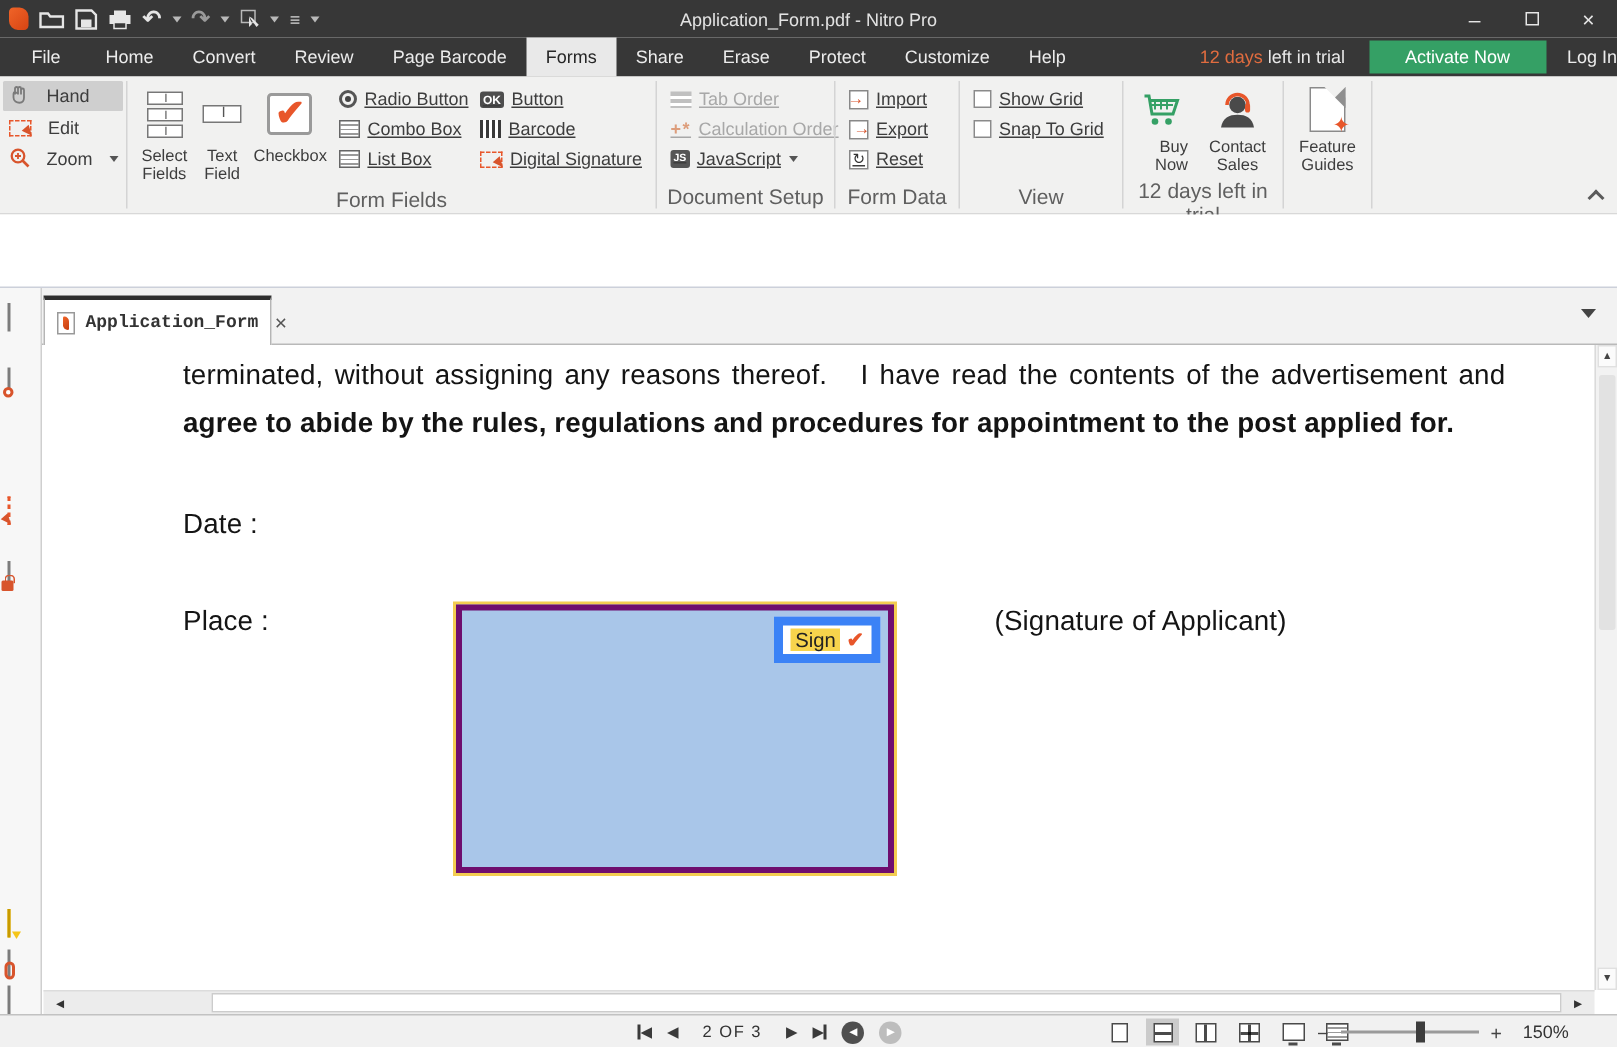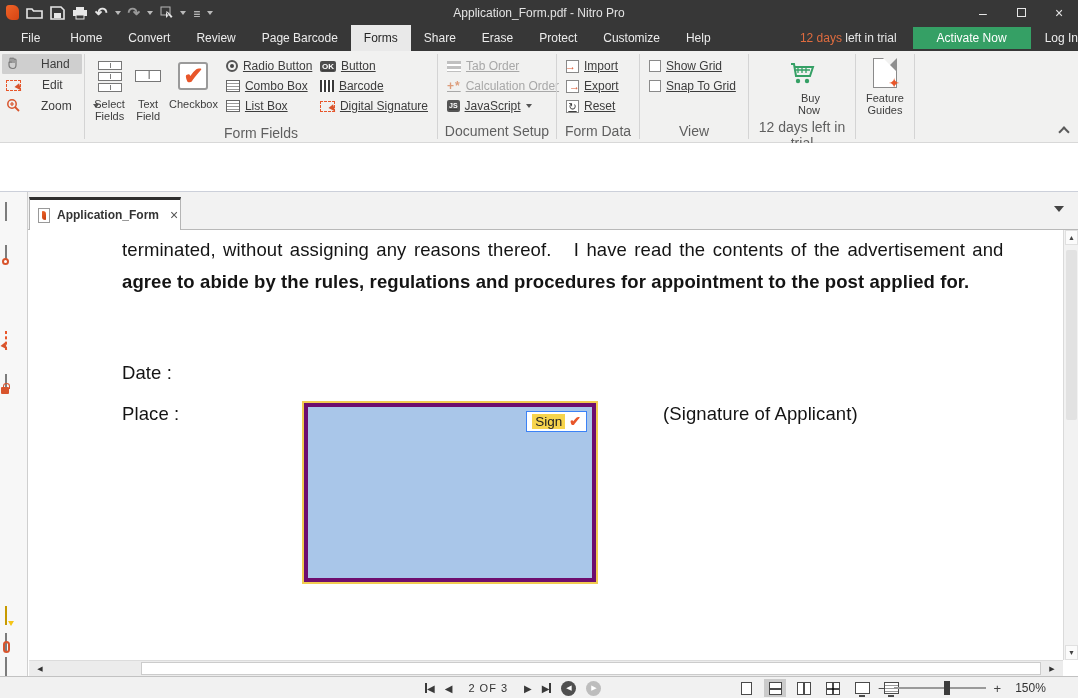--- a/index.html
+++ b/index.html
@@ -30,21 +30,21 @@
   .activate-btn { background:#35a065; color:#fff; font-size:12px; padding:4px 24px; margin-right:14px; }
   .login { color:#ececec; font-size:12px; margin-right:0; }
 
   
   .ribbon { position:absolute; left:0; top:51px; width:1078px; height:92px; background:#f1f1f0; border-bottom:1px solid #d8d8d8; display:flex; }
   .vsep { width:1px; background:#d4d4d4; margin:3px 0; }
   .grp { display:flex; flex-direction:column; padding:3px 4px 1px; }
   .grp-items { display:flex; flex:1; align-items:flex-start; }
   .grp-label { text-align:center; font-size:14px; color:#5f5f5f; padding:1px 0 2px; }
   .tool-col { display:flex; flex-direction:column; gap:1px; padding:3px 2px; width:84px; }
-  .toolrow { display:flex; align-items:center; gap:21px; height:20px; padding:0 4px; font-size:12px; color:#3d3d3d; border-radius:1px; }
+  .toolrow { display:flex; align-items:center; gap:11px; height:20px; padding:0 4px; font-size:12px; color:#3d3d3d; border-radius:1px; }
   .toolrow.sel { background:#cfcfcf; }
   .rbtn-lg { display:flex; flex-direction:column; align-items:center; padding:2px 3px; font-size:11px; color:#3d3d3d; line-height:12px; text-align:center; }
   .rbtn-lg .ic { height:40px; display:flex; align-items:center; justify-content:center; margin-bottom:2px; }
   .smcol { display:flex; flex-direction:column; gap:4px; padding:4px 5px; }
   .rbtn-sm { display:flex; align-items:center; gap:5px; font-size:12px; color:#3d3d3d; height:16px; white-space:nowrap;text-decoration:underline; }
   .rbtn-sm.disabled { color:#a8a8a8; }
   .chk { width:12px; height:12px; border:1px solid #8a8a8a; background:#fff; display:inline-block; }
 
   
   .fldstack { display:flex; flex-direction:column; gap:2px; }
@@ -72,21 +72,21 @@
   .guide-doc { position:relative; width:24px; height:30px; background:#fff; border:1px solid #8a8a8a; }
   .guide-doc::before { content:""; position:absolute; right:-1px; top:-1px; border:7px solid #555; border-left-color:transparent; border-bottom-color:transparent; border-top-color:#f1f1f0; border-right-color:#8f8f8f; }
   .guide-doc::after { content:"✦"; color:#e8562a; font-size:14px; position:absolute; right:-4px; bottom:-2px; }
 
   
   .gapstrip { position:absolute; left:0; top:143px; width:1078px; height:49px; background:#fff; border-bottom:1px solid #ccd0da; }
   .tabbar { position:absolute; left:28px; top:192px; width:1050px; height:38px; background:#f2f2f2; border-bottom:1px solid #b9b9b9; }
   .doc-tab { position:absolute; left:1px; top:5px; height:33px; width:152px; background:#fff; border:1px solid #b5b5b5; border-top:3px solid #2e2e2e; border-bottom:none; display:flex; align-items:center; gap:7px; padding:0 8px; }
   .pdficon { width:12px; height:15px; background:#fff; border:1px solid #999; position:relative; flex:none; }
   .pdficon::after { content:""; position:absolute; inset:2px 3px; background:linear-gradient(135deg,#f06428,#c43d10); border-radius:1px 4px 1px 4px; }
-  .doc-tab-title { font-size:12px; font-weight:bold; color:#333; }
+  .doc-tab-title { font-size:12px; font-weight:bold; color:#333;font-family:Liberation Mono, monospace; }
   .tab-close { color:#555; font-size:14px; margin-left:4px; }
   .tab-list-caret { position:absolute; right:14px; top:14px; width:0; height:0; border:5px solid transparent; border-top:6px solid #444; }
 
   
   .sidebar { position:absolute; left:0; top:192px; width:28px; height:484px; background:#f7f7f7; border-right:1px solid #cfcfcf; }
   .sbi { position:absolute; left:5px; width:18px; height:20px; }
   .doc-ic { width:15px; height:18px; border:1px solid #7c7c7c; background:#fff; position:relative; }
   .doc-lines { background:repeating-linear-gradient(#fff 0 3px,#9a9a9a 3px 4px); position:absolute; inset:3px 2px; }
   .mag { position:absolute; right:-3px; bottom:-2px; width:7px; height:7px; border:2px solid #d8542c; border-radius:50%; background:#fff; }
   .bookmark-ic { width:11px; height:15px; background:#e8562a; clip-path:polygon(0 0,100% 0,100% 100%,50% 65%,0 100%); margin-left:2px; }
@@ -95,25 +95,25 @@
   .comment-ic { width:16px; height:12px; background:#f5c518; border:1px solid #c79a00; position:relative; }
   .comment-ic::before { content:""; position:absolute; inset:2px 2px; background:repeating-linear-gradient(#f5c518 0 1.5px,#7a6300 1.5px 2.5px); }
   .comment-ic::after { content:""; position:absolute; left:2px; bottom:-5px; border:3px solid transparent; border-top:5px solid #f5c518; }
   .clip { position:absolute; right:-4px; bottom:-2px; width:7px; height:12px; border:2px solid #d8542c; border-radius:4px; }
 
   
   .docarea { position:absolute; left:29px; top:230px; width:1034px; height:430px; background:#fff; overflow:hidden; }
   .bodytext { position:absolute; font-size:18.5px; color:#141414; white-space:pre-wrap; letter-spacing:0.1px; }
   .line1 { left:93px; top:9px; width:892px; word-spacing:2.2px; }
   .line2 { left:93px; top:41px;font-weight:bold; }
-  .datelbl { left:93px; top:108px;margin-top:24px; }
+  .datelbl { left:93px; top:108px; }
   .placelbl { left:93px; top:173px; }
   .sigcaption { left:634px; top:173px; }
   .sigfield { position:absolute; left:275px; top:173px; width:292px; height:179px; background:#a9c6e9; border:4px solid #6e0d6e; box-shadow:0 0 0 2px #f2cc51; }
-  .signbtn { position:absolute; top:4px; right:5px; background:#fff; border:1px solid #3b82f6; display:flex; align-items:center; padding:1px 5px 2px; gap:4px; }
+  .signbtn { position:absolute; top:4px; right:5px; background:#fff; border:6px solid #3b82f6; display:flex; align-items:center; padding:1px 5px 2px; gap:4px; }
   .signbtn .signtxt { background:#f7d44c; color:#222; font-size:13.5px; padding:0 3px; }
   .signbtn::after { content:"✔"; color:#e8562a; font-size:14px; font-weight:bold; }
 
   
   .vscroll { position:absolute; right:0; top:230px; width:15px; height:430px; background:#f2f2f2; border-left:1px solid #dadada; }
   .sbtn { position:absolute; width:13px; height:15px; background:#fbfbfb; border:1px solid #e0e0e0; display:flex; align-items:center; justify-content:center; font-size:7px; color:#444; left:1px; }
   .vthumb { position:absolute; left:2px; top:20px; width:11px; height:170px; background:#e2e2e2; border-radius:2px; }
   .hscroll { position:absolute; left:29px; top:660px; width:1034px; height:16px; background:#ececec; border-top:1px solid #dcdcdc; }
   .hbtn { position:absolute; top:1px; width:14px; height:13px; display:flex; align-items:center; justify-content:center; font-size:7px; color:#333; }
   .hthumb { position:absolute; left:112px; top:1px; width:900px; height:13px; background:#fff; border:1px solid #cccccc; }
@@ -358,20 +358,31 @@
         <span class="ic" style="height:34px;">
             <svg width="28" height="26">
               <path d="M3 4h3l2 12h14l3-9H7" fill="none" stroke="#35a065" stroke-width="2"></path>
               <path d="M10 7v6M14 7v6M18 7v6M8 10h14" stroke="#35a065" stroke-width="1.3"></path>
               <circle cx="10" cy="21" r="2.2" fill="#35a065"></circle>
               <circle cx="19" cy="21" r="2.2" fill="#35a065"></circle>
             </svg>
           </span>
         <span>Buy Now</span>
       </div>
+      <div class="rbtn-lg" style="width:52px;">
+        <span class="ic" style="height:34px;">
+            <svg width="28" height="26">
+              <circle cx="14" cy="10" r="5.5" fill="#4a4a4a"></circle>
+              <path d="M3 25c1-6.5 5.5-8.5 11-8.5S24 18.5 25 25z" fill="#4a4a4a"></path>
+              <path d="M7 10a7 7 0 0114 0" stroke="#e8562a" stroke-width="2.4" fill="none"></path>
+              <rect x="19" y="9" width="3.4" height="6" rx="1.7" fill="#e8562a"></rect>
+            </svg>
+          </span>
+        <span>Contact Sales</span>
+      </div>
     </div>
     <div class="grp-label">12 days left in trial</div>
   </div>
   <div class="vsep"></div>
 
   <div class="grp" style="width:58px;">
     <div class="grp-items" style="justify-content:center;">
       <div class="rbtn-lg" style="width:52px;">
         <span class="ic" style="height:34px;">
             <span class="guide-doc"></span>

